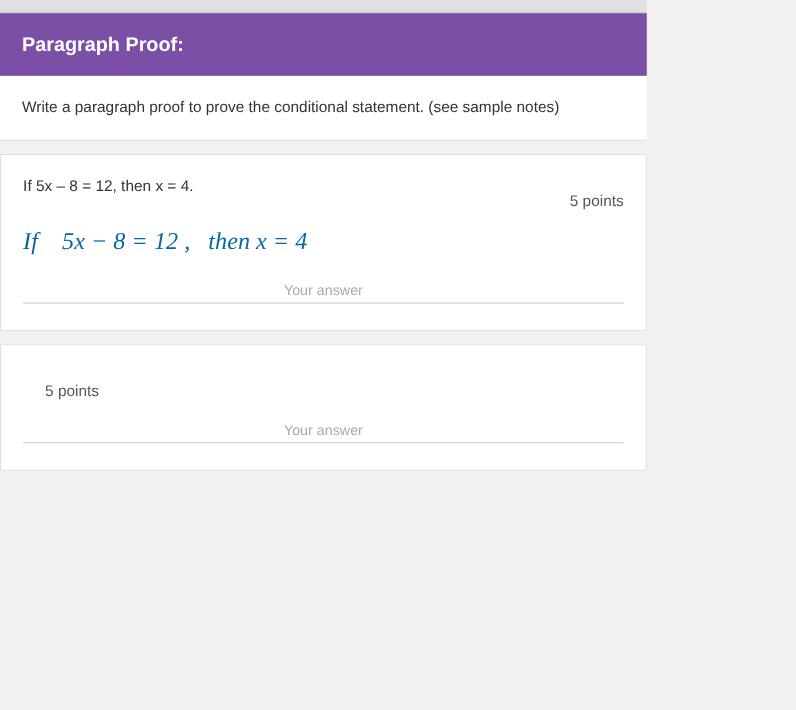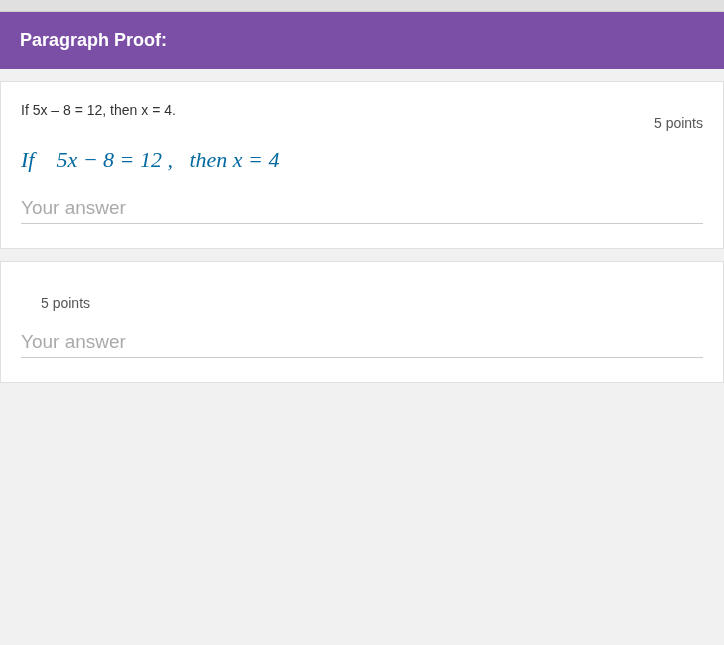--- a/index.html
+++ b/index.html
@@ -9,21 +9,21 @@
     }
 
     body {
       font-family: Arial, sans-serif;
       background: #f1f1f1;
       width: 724px;
       min-height: 645px;
     }
 
     .page-wrapper {
-      width: 724px;
+      width: 588px;
       background: #f1f1f1;
       padding-bottom: 20px;
     }
 
     .top-bar {
       width: 100%;
       height: 12px;
       background: #e0e0e0;
       border-bottom: 1px solid #ccc;
     }
@@ -92,41 +92,45 @@
       margin: 10px 0 20px 0;
       font-family: 'Times New Roman', Times, serif;
       font-weight: normal;
     }
 
     .answer-input {
       width: 100%;
       border: none;
       border-bottom: 1px solid #cccccc;
       outline: none;
-      font-size: 19px;
+      font-size: 13px;
       color: #999999;
       padding: 4px 0;
       background: transparent;
+      text-align: center;
     }
 
     .answer-input::placeholder {
       color: #aaaaaa;
     }
   </style>
 </head>
 <body>
 
 <div class="page-wrapper">
 
   <div class="top-bar"></div>
 
   <div class="section-header">
     <span class="section-header-text">Paragraph Proof:</span>
   </div>
 
+  <div class="instruction-card">
+    <span class="instruction-text">Write a paragraph proof to prove the conditional statement.  (see sample notes)</span>
+  </div>
 
   <div class="question-card">
     <div class="question-header">
       <span class="question-text">
         If 5x – 8 = 12, then x = 4.
       </span>
       <span class="points-label">5 points</span>
     </div>
 
     <div class="math-display">

